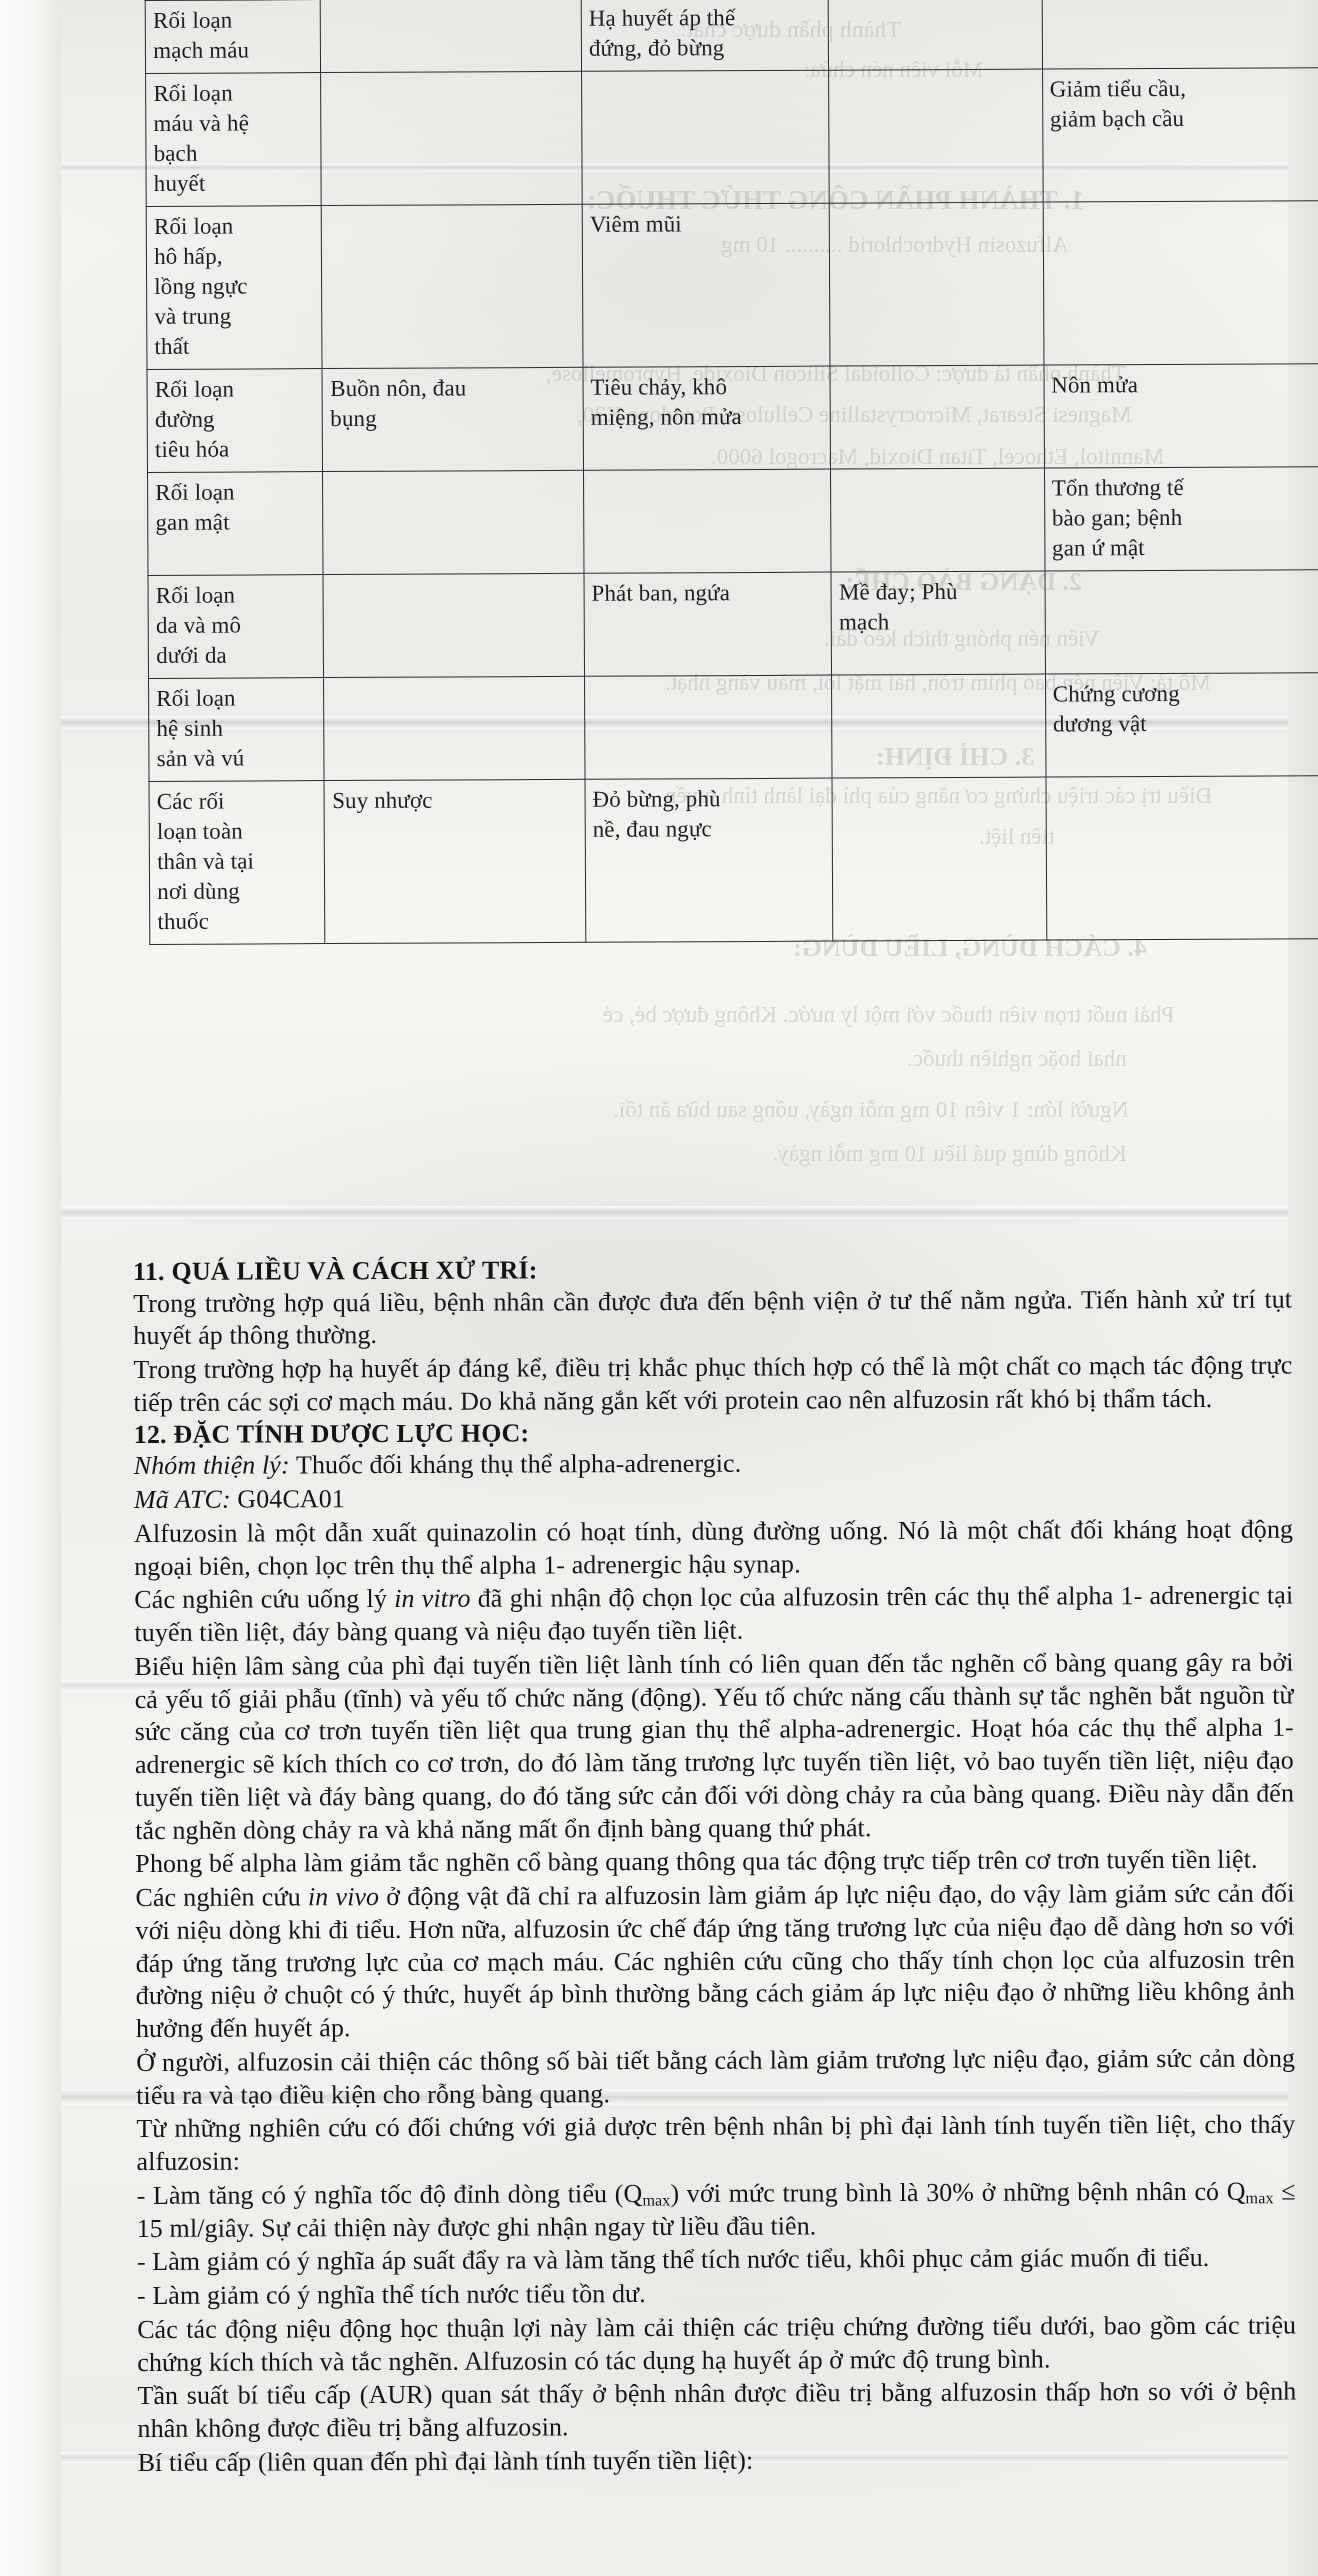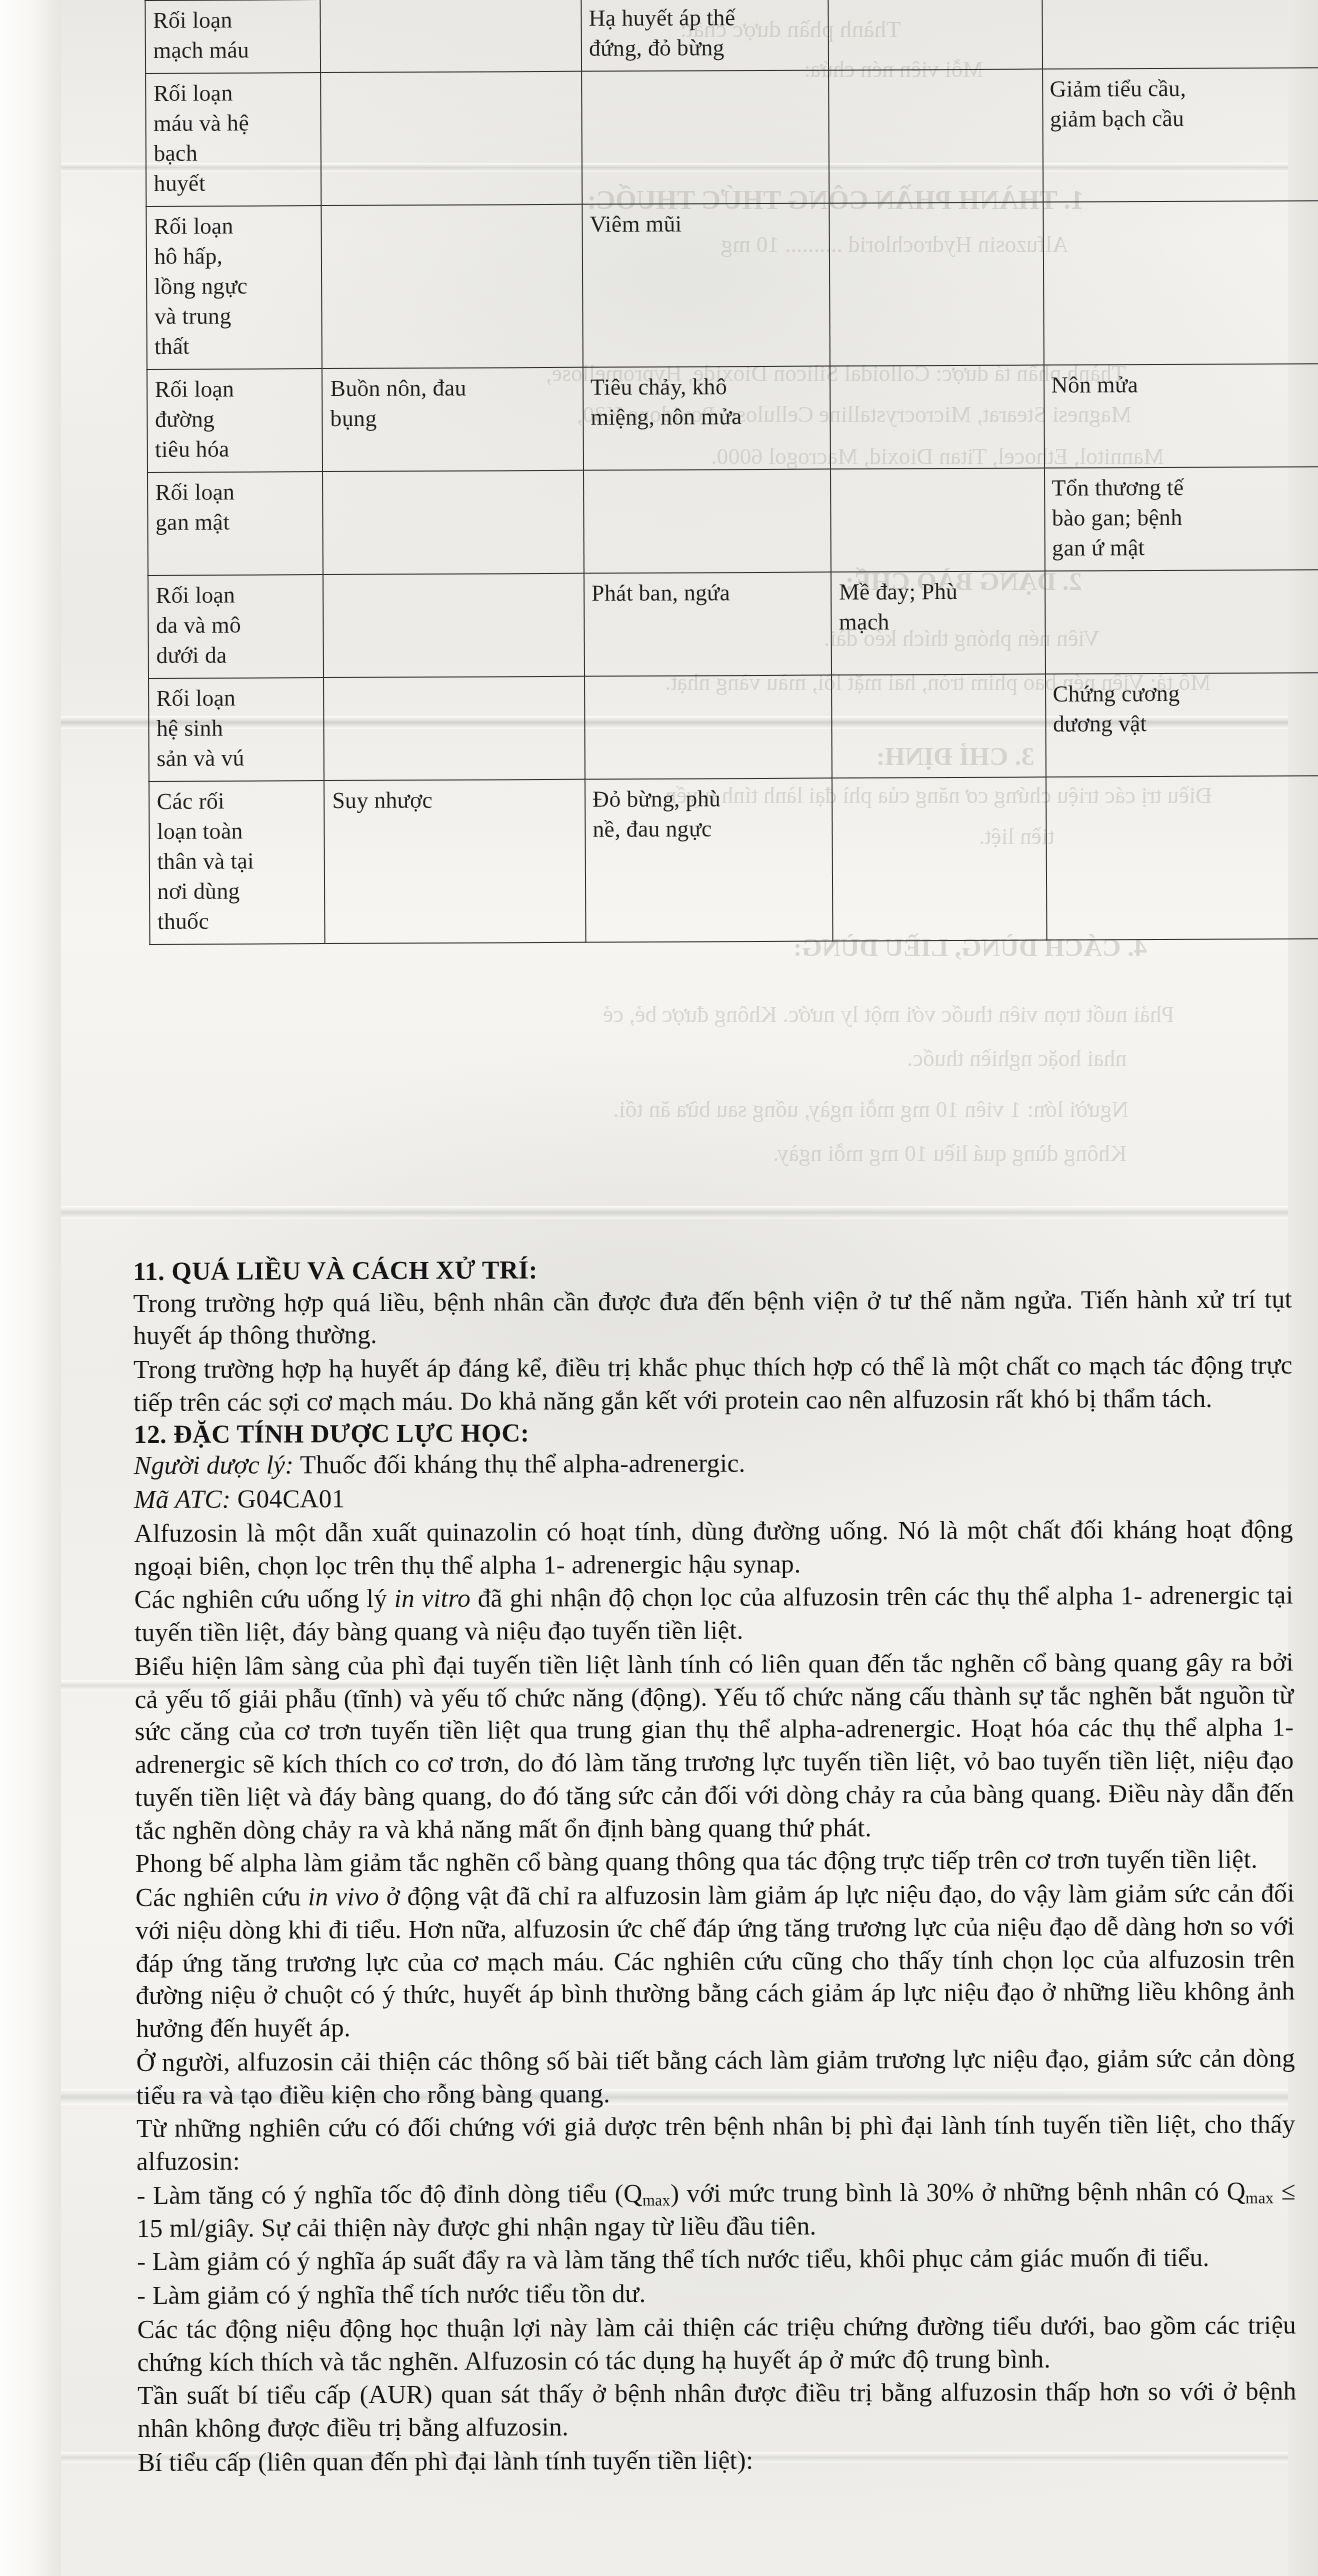--- a/index.html
+++ b/index.html
@@ -230,21 +230,21 @@
   </table>
 
   <div class="doc-body skew">
 
     <h2 class="sec sec-11">11. QUÁ LIỀU VÀ CÁCH XỬ TRÍ:</h2>
     <p class="para after-head">Trong trường hợp quá liều, bệnh nhân cần được đưa đến bệnh viện ở tư thế nằm ngửa. Tiến hành xử trí tụt huyết áp thông thường.</p>
     <p class="para">Trong trường hợp hạ huyết áp đáng kể, điều trị khắc phục thích hợp có thể là một chất co mạch tác động trực tiếp trên các sợi cơ mạch máu. Do khả năng gắn kết với protein cao nên alfuzosin rất khó bị thẩm tách.</p>
 
     <h2 class="sec sec-12">12. ĐẶC TÍNH DƯỢC LỰC HỌC:</h2>
 
-    <p class="para after-head"><span class="italichead">Người dược lý:</span><span> Thuốc đối kháng thụ thể alpha-adrenergic.</span></p>
+    <p class="para after-head"><span class="italichead">Nhóm thiện lý:</span><span> Thuốc đối kháng thụ thể alpha-adrenergic.</span></p>
 
     <p class="para"><span class="italichead">Mã ATC:</span><span> G04CA01</span></p>
 
     <p class="para">Alfuzosin là một dẫn xuất quinazolin có hoạt tính, dùng đường uống. Nó là một chất đối kháng hoạt động ngoại biên, chọn lọc trên thụ thể alpha 1- adrenergic hậu synap.</p>
 
     <p class="para"><span>Các nghiên cứu uống lý </span><em>in vitro</em><span> đã ghi nhận độ chọn lọc của alfuzosin trên các thụ thể alpha 1- adrenergic tại tuyến tiền liệt, đáy bàng quang và niệu đạo tuyến tiền liệt.</span></p>
 
     <p class="para">Biểu hiện lâm sàng của phì đại tuyến tiền liệt lành tính có liên quan đến tắc nghẽn cổ bàng quang gây ra bởi cả yếu tố giải phẫu (tĩnh) và yếu tố chức năng (động). Yếu tố chức năng cấu thành sự tắc nghẽn bắt nguồn từ sức căng của cơ trơn tuyến tiền liệt qua trung gian thụ thể alpha-adrenergic. Hoạt hóa các thụ thể alpha 1- adrenergic sẽ kích thích co cơ trơn, do đó làm tăng trương lực tuyến tiền liệt, vỏ bao tuyến tiền liệt, niệu đạo tuyến tiền liệt và đáy bàng quang, do đó tăng sức cản đối với dòng chảy ra của bàng quang. Điều này dẫn đến tắc nghẽn dòng chảy ra và khả năng mất ổn định bàng quang thứ phát.</p>
 
     <p class="para">Phong bế alpha làm giảm tắc nghẽn cổ bàng quang thông qua tác động trực tiếp trên cơ trơn tuyến tiền liệt.</p>

